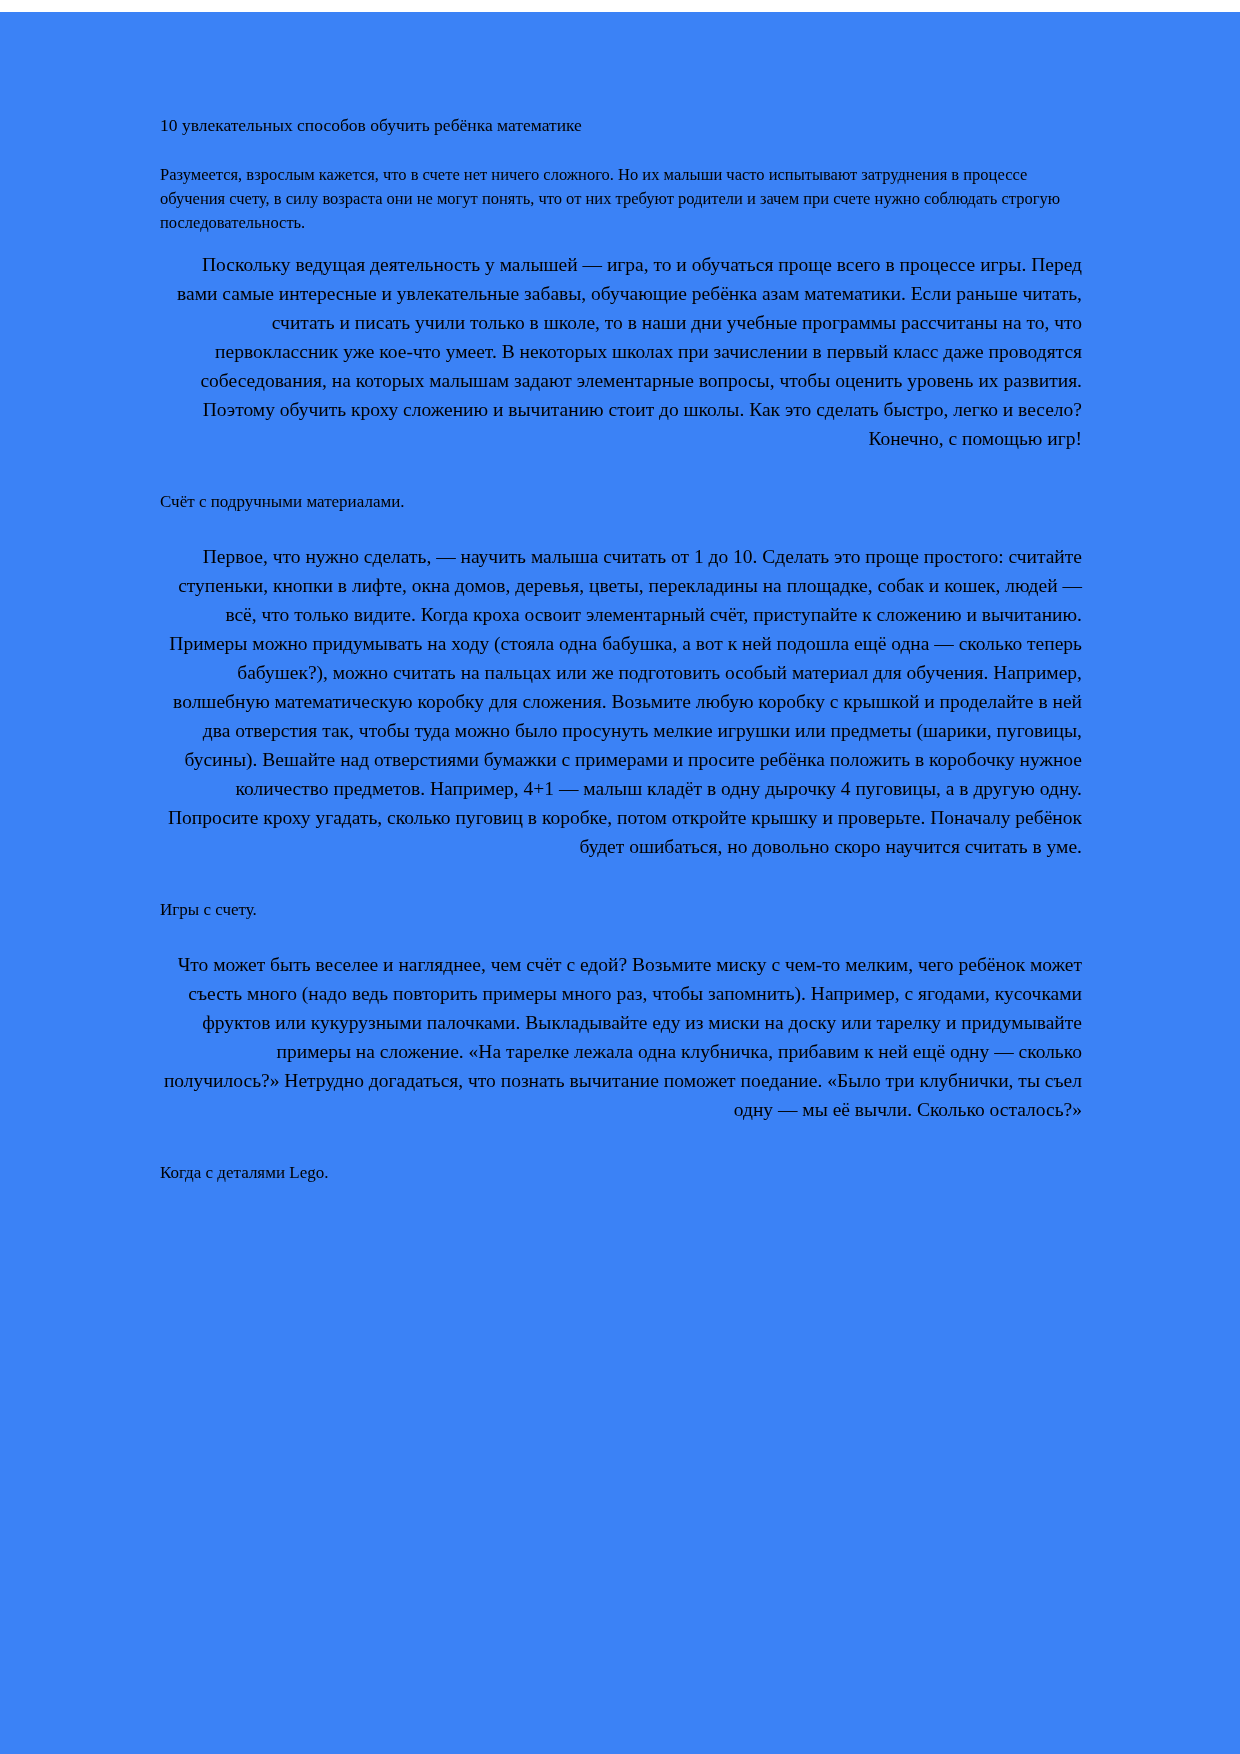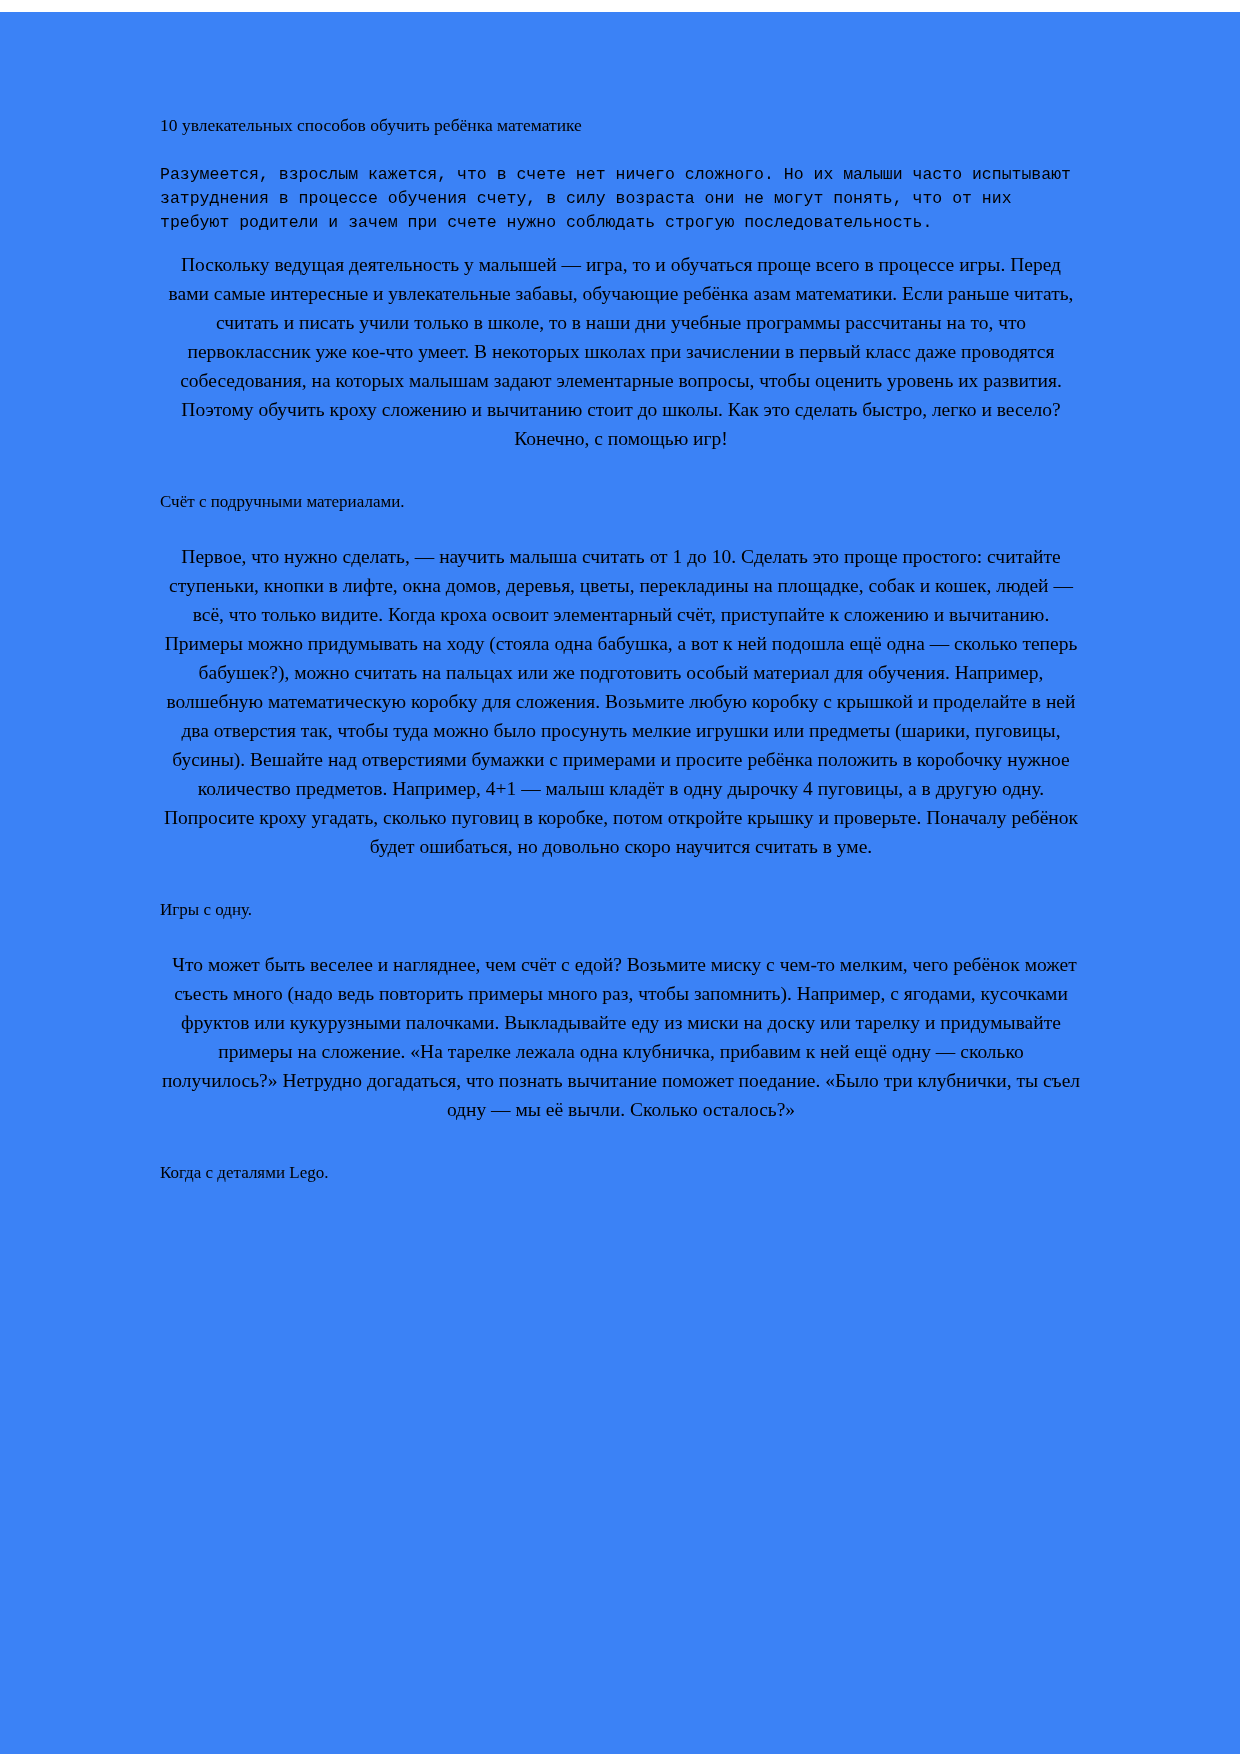--- a/index.html
+++ b/index.html
@@ -19,37 +19,37 @@
     overflow: hidden;
   }
   .doc-title {
     font-family: "Liberation Serif", serif;
     font-size: 17.5px;
     font-weight: 400;
     line-height: 22px;
     margin: 0 0 27px 0;
   }
   .para-sans {
-    font-family: Liberation Mono, monospace;
+    font-family: Liberation Serif, serif;
     font-size: 16.5px;
     font-weight: 400;
     line-height: 24px;
     margin: 0 0 15px 0;
     text-align: left;
   }
   .para-sans.last-intro {
     margin-bottom: 60px;
   }
   .para-serif {
     font-family: "Liberation Serif", serif;
     font-size: 19.5px;
     font-weight: 400;
     line-height: 29px;
     margin: 0 0 34px 0;
-    text-align: center;
+    text-align: right;
   }
   .heading-serif {
     font-family: "Liberation Serif", serif;
     font-size: 17px;
     font-weight: 400;
     line-height: 29px;
     margin: 0 0 26px 0;
   }
   .indent-first {
     text-indent: 7px;
@@ -64,19 +64,19 @@
 
   <p class="para-sans">Разумеется, взрослым кажется, что в счете нет ничего сложного. Но их малыши часто испытывают затруднения в процессе обучения счету, в силу возраста они не могут понять, что от них требуют родители и зачем при счете нужно соблюдать строгую последовательность.</p>
 
 
   <p class="para-serif">Поскольку ведущая деятельность у малышей — игра, то и обучаться проще всего в процессе игры. Перед вами самые интересные и увлекательные забавы, обучающие ребёнка азам математики. Если раньше читать, считать и писать учили только в школе, то в наши дни учебные программы рассчитаны на то, что первоклассник уже кое-что умеет. В некоторых школах при зачислении в первый класс даже проводятся собеседования, на которых малышам задают элементарные вопросы, чтобы оценить уровень их развития. Поэтому обучить кроху сложению и вычитанию стоит до школы. Как это сделать быстро, легко и весело? Конечно, с помощью игр!</p>
 
   <p class="heading-serif">Счёт с подручными материалами.</p>
 
   <p class="para-serif">Первое, что нужно сделать, — научить малыша считать от 1 до 10. Сделать это проще простого: считайте ступеньки, кнопки в лифте, окна домов, деревья, цветы, перекладины на площадке, собак и кошек, людей — всё, что только видите. Когда кроха освоит элементарный счёт, приступайте к сложению и вычитанию. Примеры можно придумывать на ходу (стояла одна бабушка, а вот к ней подошла ещё одна — сколько теперь бабушек?), можно считать на пальцах или же подготовить особый материал для обучения. Например, волшебную математическую коробку для сложения. Возьмите любую коробку с крышкой и проделайте в ней два отверстия так, чтобы туда можно было просунуть мелкие игрушки или предметы (шарики, пуговицы, бусины). Вешайте над отверстиями бумажки с примерами и просите ребёнка положить в коробочку нужное количество предметов. Например, 4+1 — малыш кладёт в одну дырочку 4 пуговицы, а в другую одну. Попросите кроху угадать, сколько пуговиц в коробке, потом откройте крышку и проверьте. Поначалу ребёнок будет ошибаться, но довольно скоро научится считать в уме.</p>
 
-  <p class="heading-serif">Игры с одну.</p>
+  <p class="heading-serif">Игры с счету.</p>
 
   <p class="para-serif indent-first">Что может быть веселее и нагляднее, чем счёт с едой? Возьмите миску с чем-то мелким, чего ребёнок может съесть много (надо ведь повторить примеры много раз, чтобы запомнить). Например, с ягодами, кусочками фруктов или кукурузными палочками. Выкладывайте еду из миски на доску или тарелку и придумывайте примеры на сложение. «На тарелке лежала одна клубничка, прибавим к ней ещё одну — сколько получилось?» Нетрудно догадаться, что познать вычитание поможет поедание. «Было три клубнички, ты съел одну — мы её вычли. Сколько осталось?»</p>
 
   <p class="heading-serif">Когда с деталями Lego.</p>
 
 </div>
 
 </body></html>

